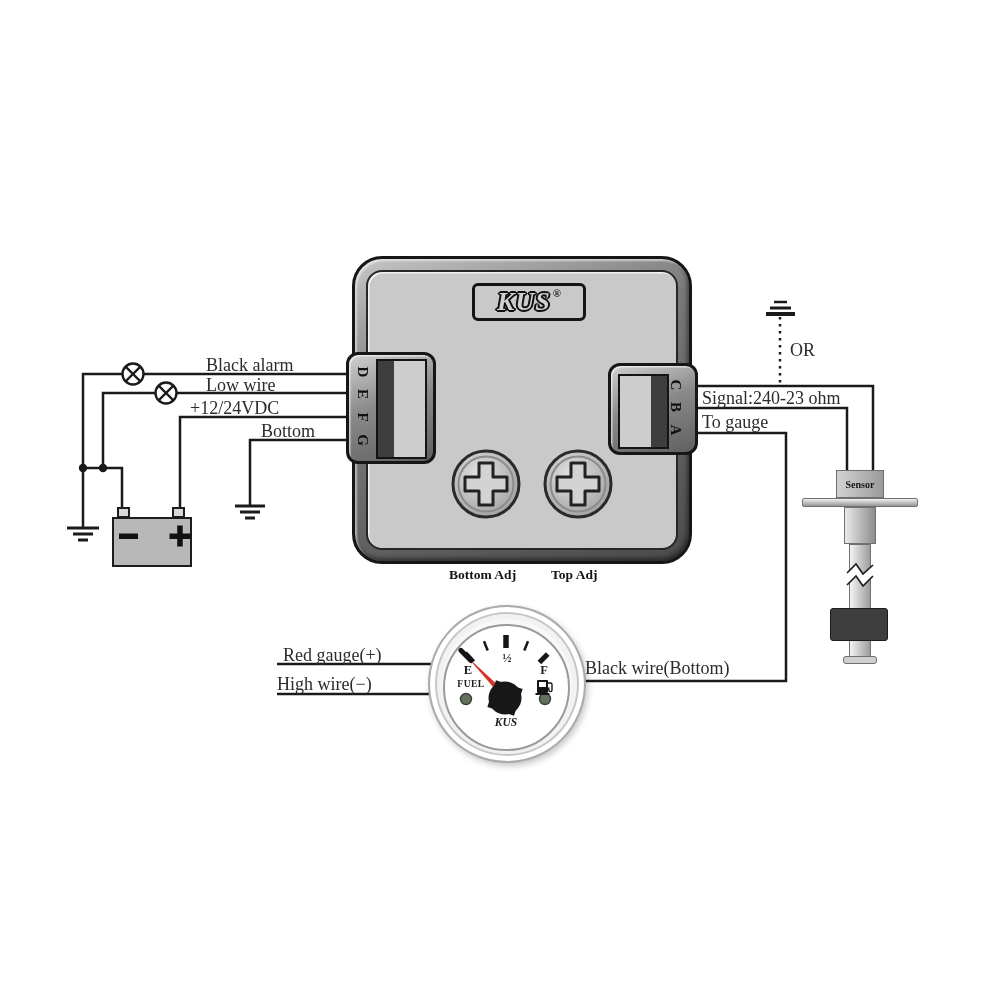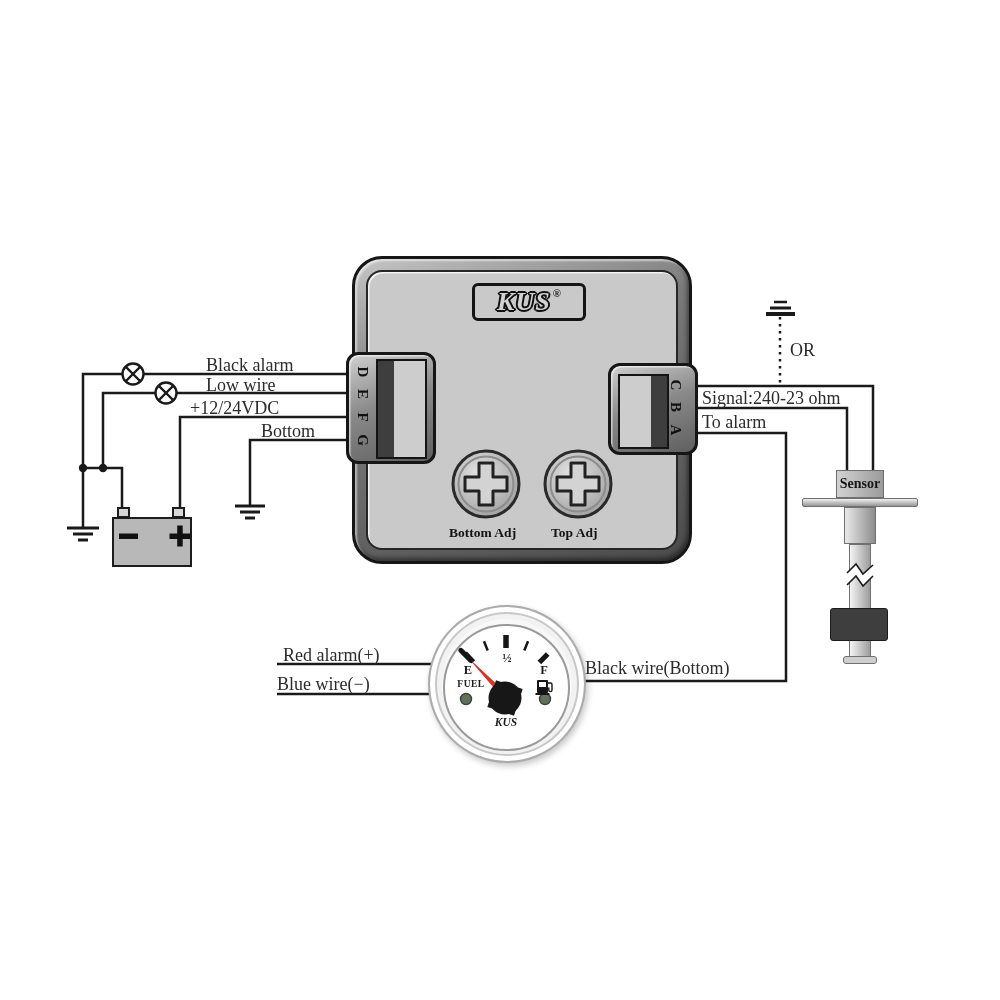--- a/index.html
+++ b/index.html
@@ -28,28 +28,28 @@
   .tab-left{left:346px;top:352px;width:90px;height:112px;}
   .tab-right{left:608px;top:363px;width:90px;height:92px;}
   .tab-inner{position:absolute;border:2.5px solid #141414;background:#cdcdcd;}
   .tab-left .tab-inner{left:27px;top:4px;width:47px;height:96px;}
   .tab-right .tab-inner{left:7px;top:8px;width:47px;height:71px;}
   .slot{position:absolute;top:0;bottom:0;background:#3e3e3e;}
   .slot-l{left:0;width:16px;}
   .slot-r{right:0;width:16px;}
   .term{position:absolute;z-index:4;width:16px;height:16px;line-height:16px;text-align:center;
         font-weight:bold;font-size:15px;color:#101010;transform:rotate(90deg);}
-  .adj-lbl{position:absolute;z-index:4;font-size:13.5px;font-weight:bold;color:#141414;white-space:nowrap;}
+  .adj-lbl{position:absolute;z-index:4;font-size:13.5px;font-weight:bold;color:#141414;white-space:nowrap;margin-top:42px;}
   
   .battery-body{left:112px;top:517px;width:80px;height:50px;background:#b8b8b8;border:2.5px solid #1d1d1d;}
   .battery-terminal{background:#d8d8d8;border:2px solid #1d1d1d;width:13px;height:11px;}
   
   .sensor-head{left:836px;top:470px;width:48px;height:28px;border:1.5px solid #6e6e6e;
                background:linear-gradient(90deg,#d2d2d2,#9b9b9b);display:flex;align-items:center;justify-content:center;}
-  .sensor-head-lbl{font-size:14px;font-weight:bold;color:#161616;}
+  .sensor-head-lbl{font-size:10px;font-weight:bold;color:#161616;}
   .sensor-flange{left:802px;top:498px;width:116px;height:9px;border:1px solid #707070;border-radius:2px;
                background:linear-gradient(#f1f1f1,#969696);}
   .sensor-shaft-top{left:844px;top:507px;width:32px;height:37px;border:1px solid #707070;
                background:linear-gradient(90deg,#e9e9e9,#8d8d8d);}
   .sensor-shaft{left:849px;top:544px;width:22px;height:114px;border:1px solid #707070;
                background:linear-gradient(90deg,#f4f4f4,#9d9d9d);}
   .sensor-float{left:830px;top:608px;width:58px;height:33px;background:#3e3e3e;border:1.5px solid #1c1c1c;border-radius:3px;}
   .sensor-cap{left:843px;top:656px;width:34px;height:8px;background:#cfcfcf;border:1px solid #707070;border-radius:3px;}
   
   .gauge-bezel{left:428px;top:605px;width:158px;height:158px;border-radius:50%;background:#f8f8f8;
@@ -212,23 +212,23 @@
       </g>
     </g>
   </svg>
 
   <div class="lbl" style="left:206px;top:355px;">Black alarm</div>
   <div class="lbl" style="left:206px;top:375px;">Low wire</div>
   <div class="lbl" style="left:190px;top:398px;">+12/24VDC</div>
   <div class="lbl" style="left:261px;top:421px;">Bottom</div>
   <div class="lbl" style="left:790px;top:340px;">OR</div>
   <div class="lbl" style="left:702px;top:388px;">Signal:240-23 ohm</div>
-  <div class="lbl" style="left:702px;top:412px;">To alarm</div>
-  <div class="lbl" style="left:283px;top:645px;">Red alarm(+)</div>
-  <div class="lbl" style="left:277px;top:674px;">Blue wire(−)</div>
+  <div class="lbl" style="left:702px;top:412px;">To gauge</div>
+  <div class="lbl" style="left:283px;top:645px;">Red gauge(+)</div>
+  <div class="lbl" style="left:277px;top:674px;">High wire(−)</div>
   <div class="lbl" style="left:585px;top:658px;">Black wire(Bottom)</div>
 
   <div class="gtxt" style="left:497px;top:651px;width:20px;font-size:12px;font-weight:bold;">½</div>
   <div class="gtxt" style="left:460px;top:663px;width:16px;font-size:12.5px;font-weight:bold;">E</div>
   <div class="gtxt" style="left:536px;top:663px;width:16px;font-size:12.5px;font-weight:bold;">F</div>
   <div class="gtxt" style="left:453px;top:679px;width:36px;font-size:9.5px;font-weight:bold;letter-spacing:.5px;">FUEL</div>
   <div class="gtxt" style="left:490px;top:716px;width:32px;font-size:11.5px;font-weight:bold;font-style:italic;">KUS</div>
 
 </div>
 

